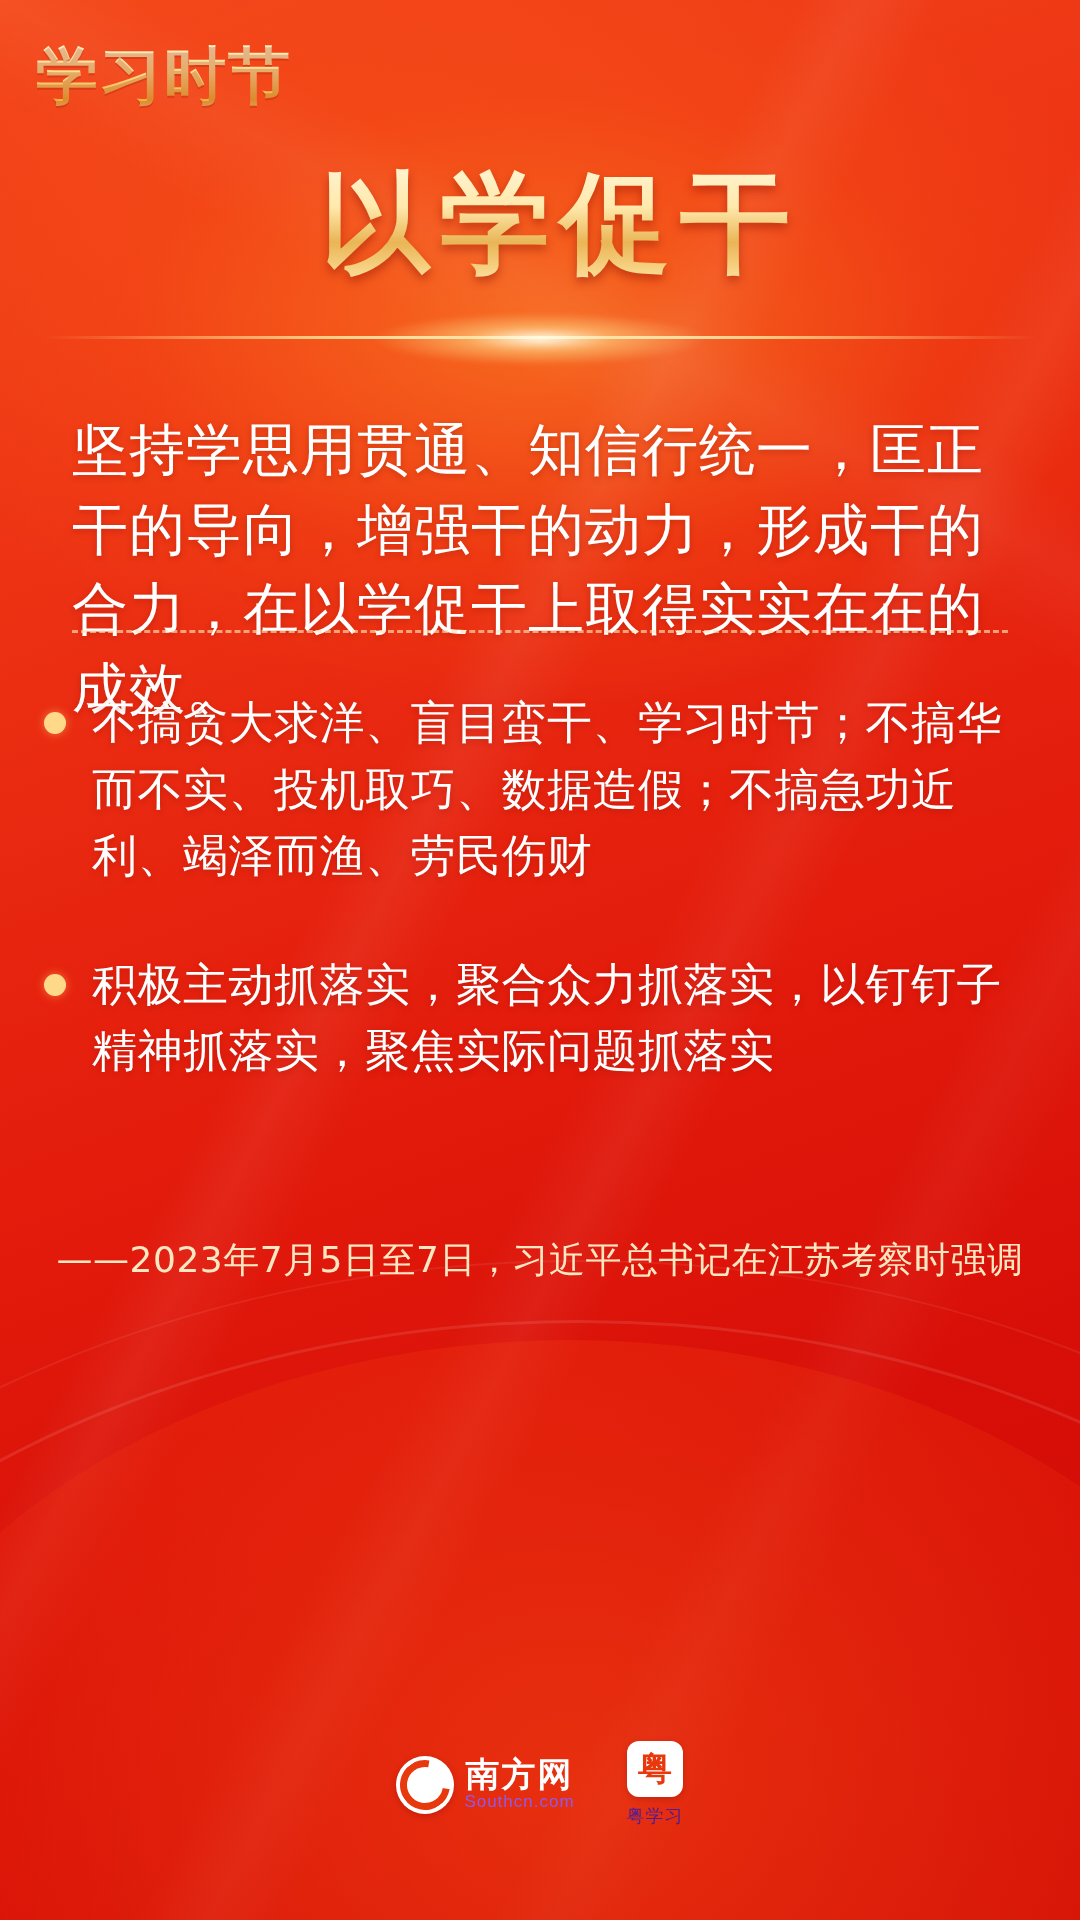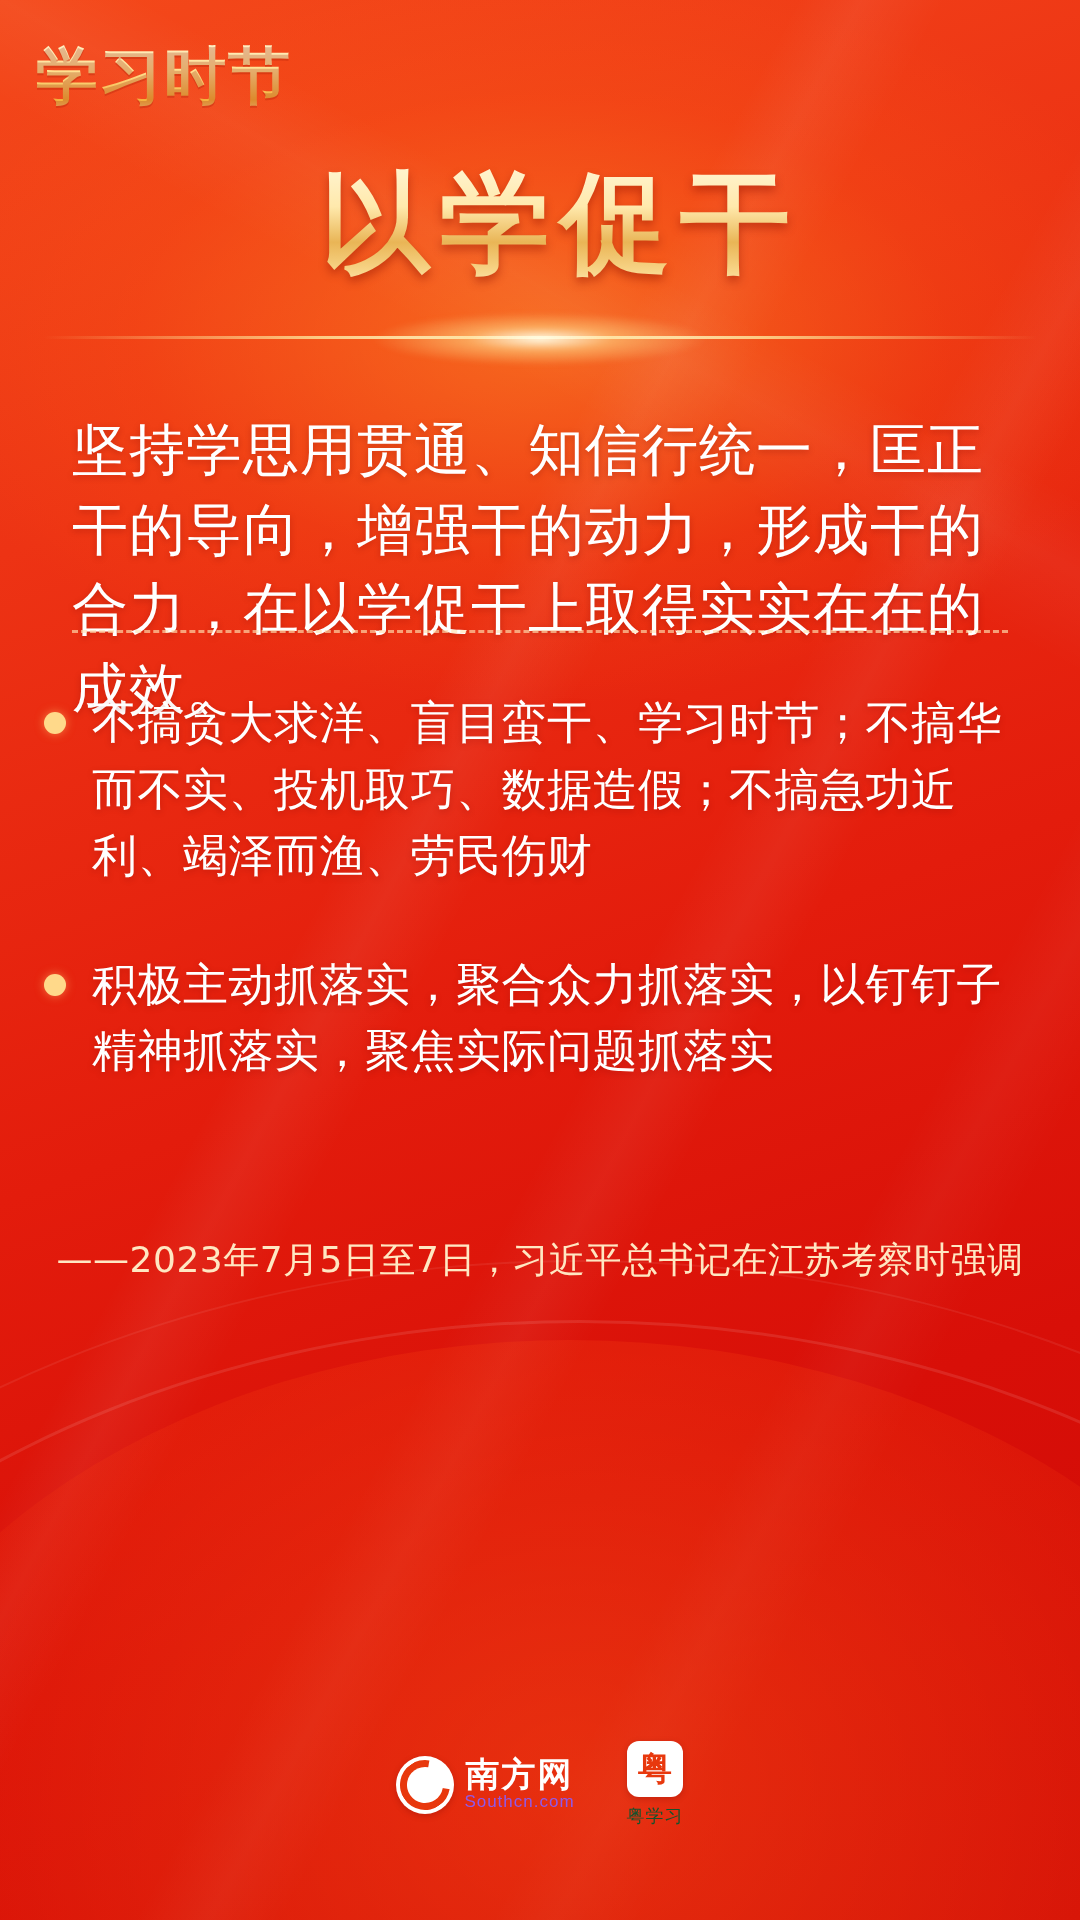--- a/index.html
+++ b/index.html
@@ -203,21 +203,21 @@
                       font-family: "Liberation Sans", sans-serif; }
   .logo-yuexue { display: flex; flex-direction: column; align-items: center; gap: 7px; }
   .logo-yuexue .tile {
     width: 56px; height: 56px; border-radius: 12px;
     background: #ffffff;
     display: flex; align-items: center; justify-content: center;
     color: #e8380d; font-size: 34px; font-weight: bold;
     font-family: "DejaVu Sans", "Liberation Sans", sans-serif;
     box-shadow: 0 2px 6px rgba(100,0,0,0.25);
   }
-  .logo-yuexue .cap { color: #14532d; font-size: 18px; letter-spacing: 1px;
+  .logo-yuexue .cap { color: #4c1d95; font-size: 18px; letter-spacing: 1px;
                       font-family: Liberation Serif, serif; }
 </style>
 </head>
 <body>
 
 <div class="streaks"></div>
 <div class="curve-bottom"></div>
 <div class="curve-arc"></div>
 <div class="curve-arc2"></div>
 

